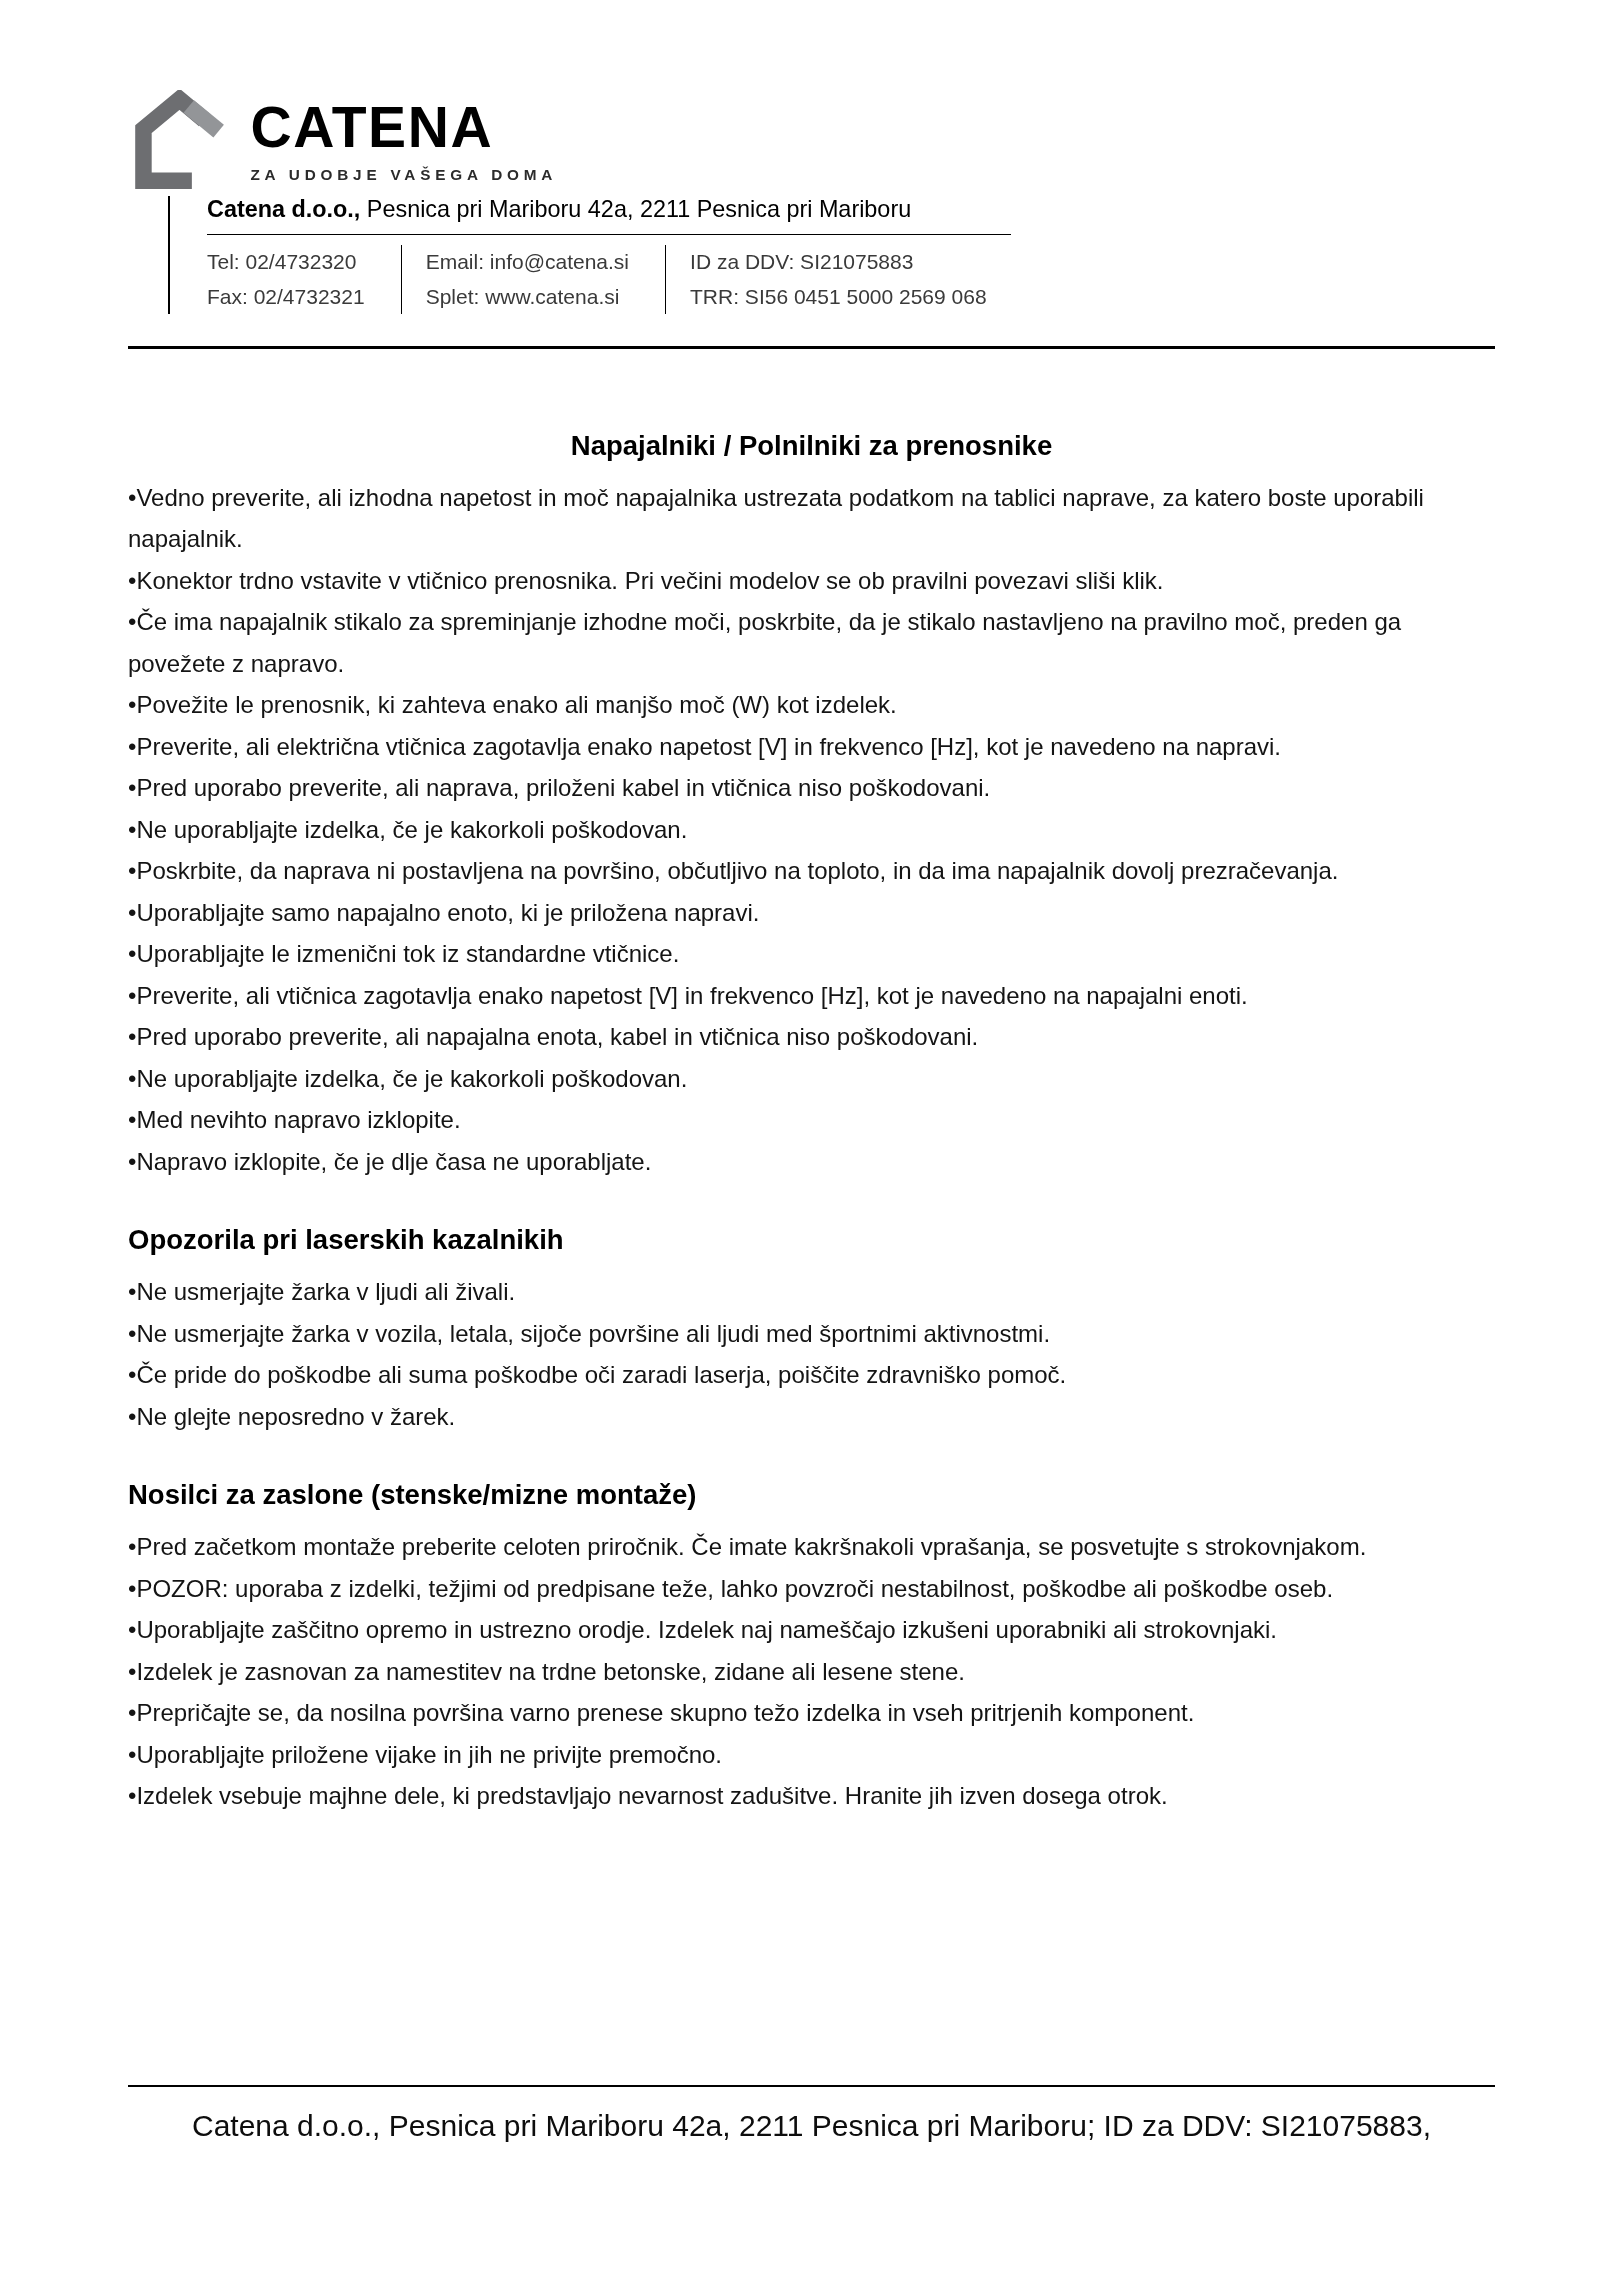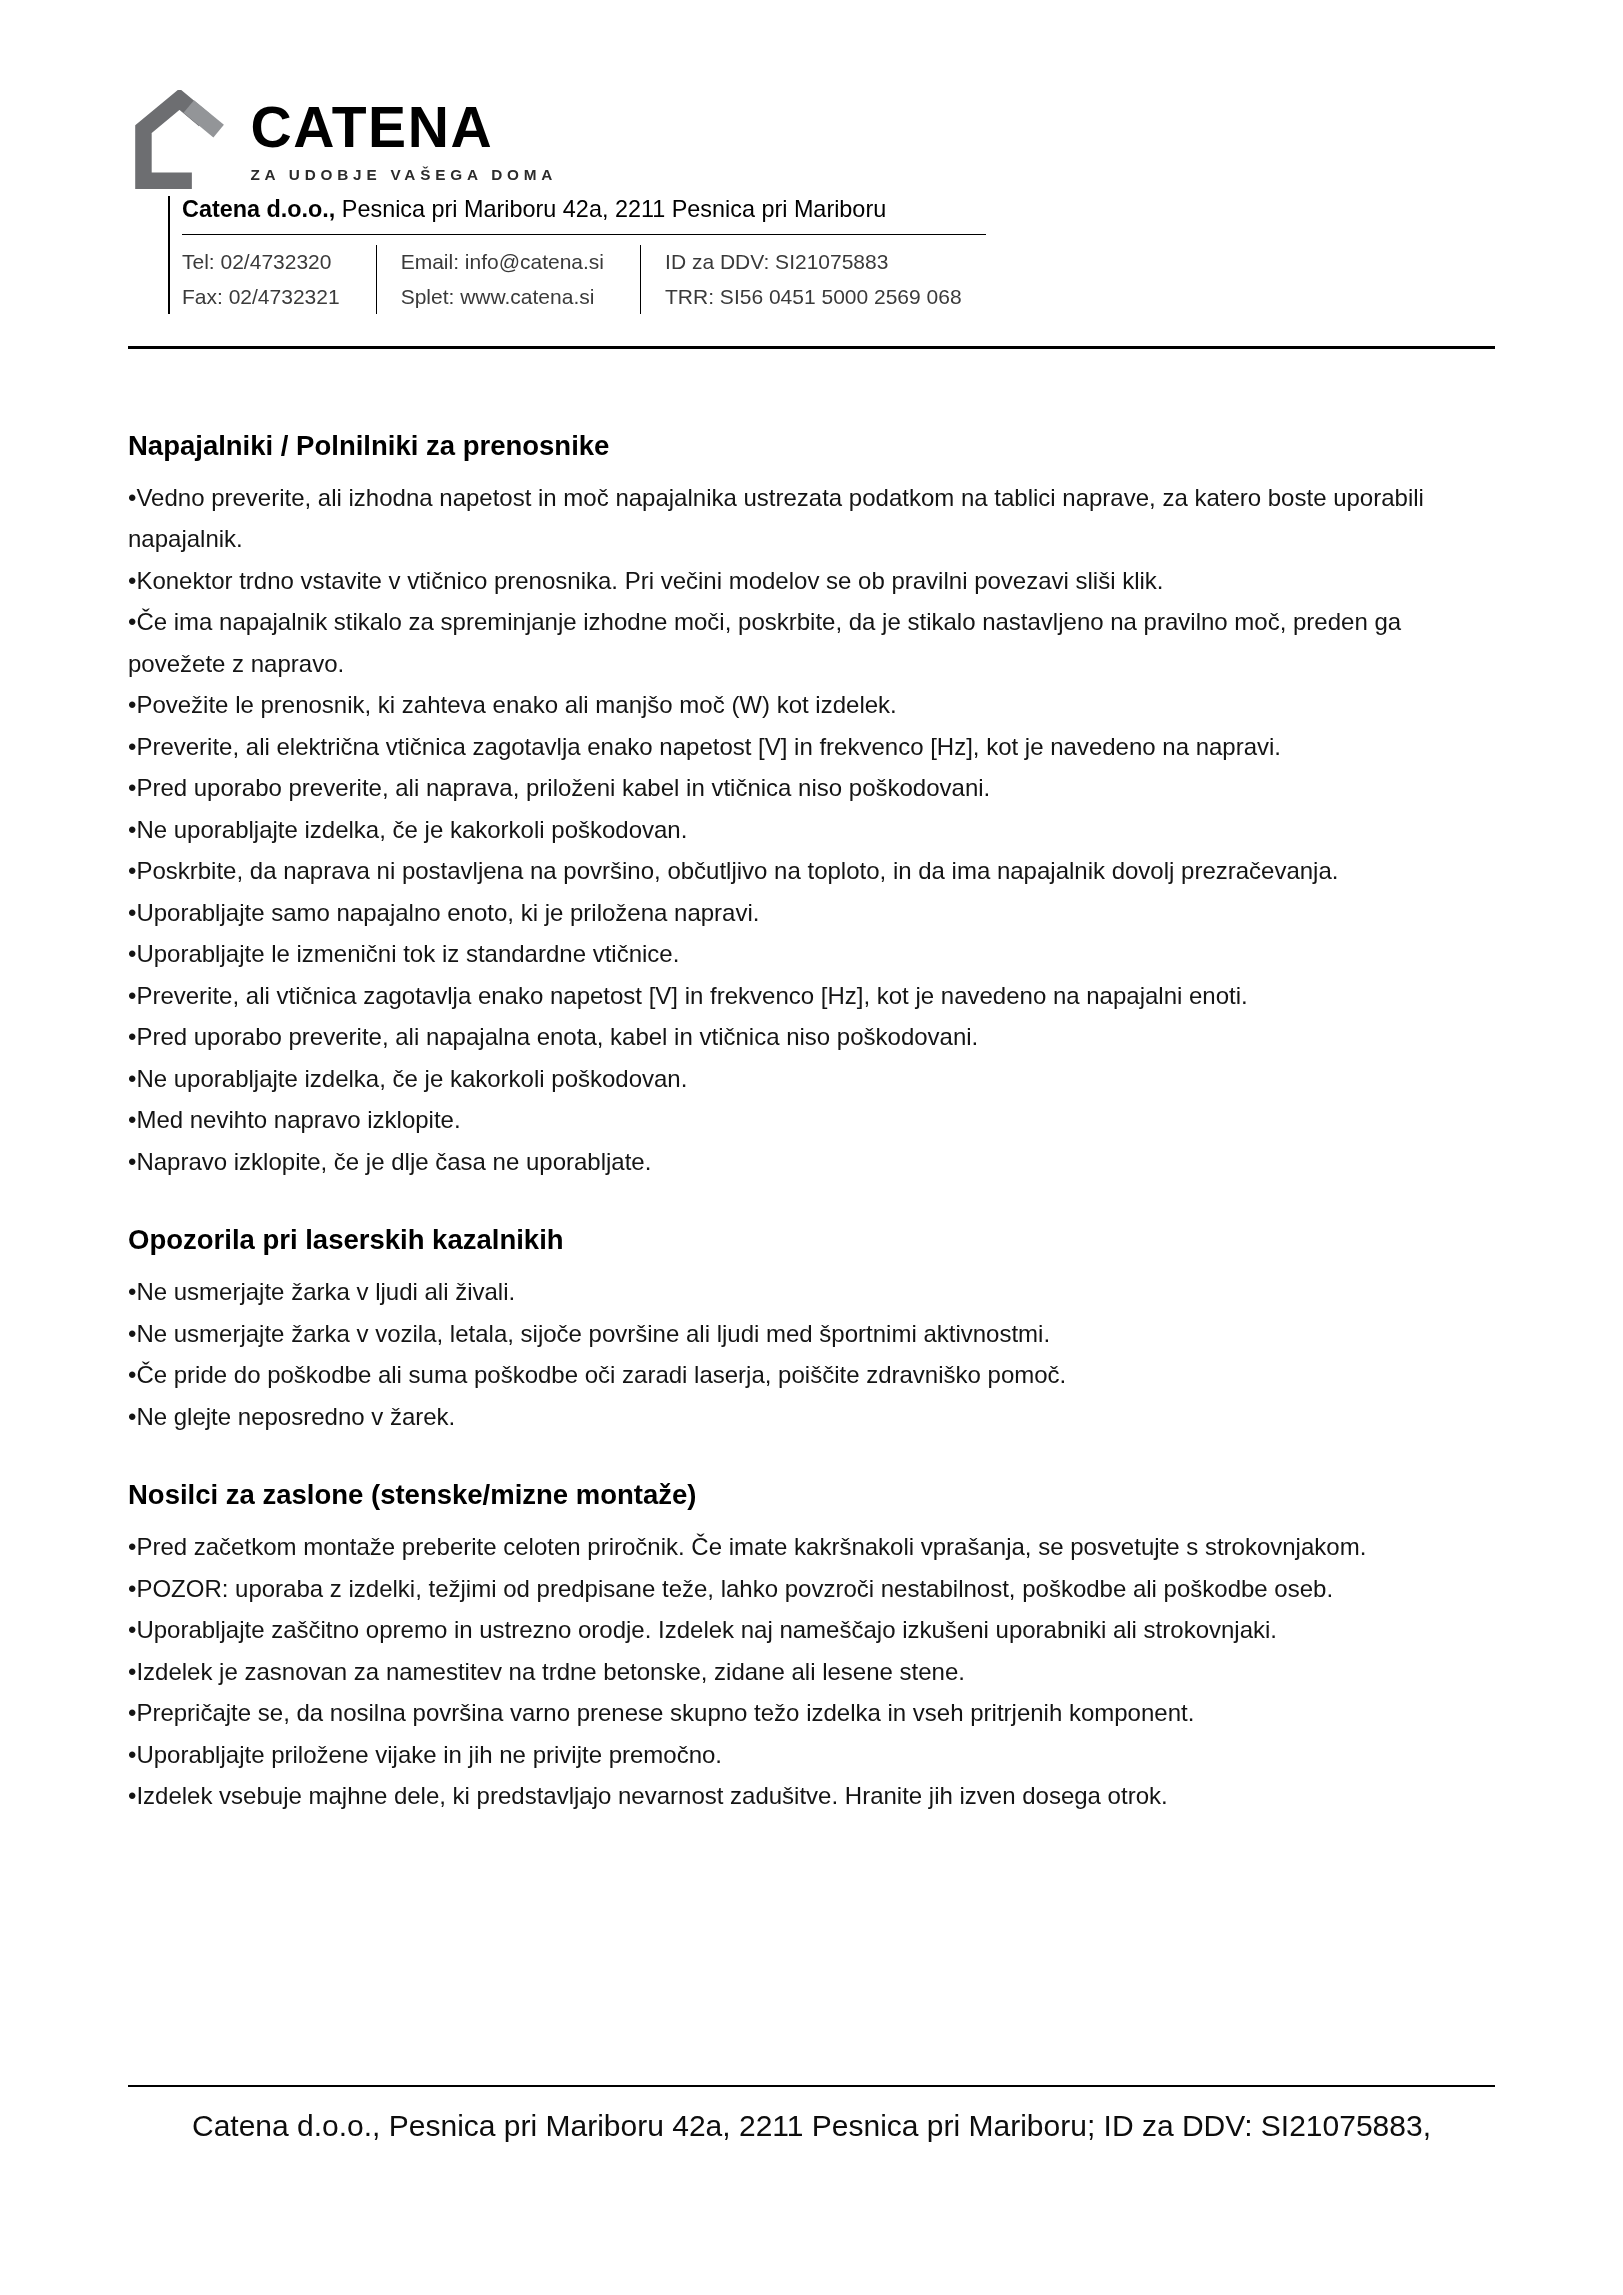--- a/index.html
+++ b/index.html
@@ -38,21 +38,21 @@
     font-size: 15.3px;
     font-weight: bold;
     letter-spacing: 4.8px;
     color: #2b2b2b;
     margin-top: 9.7px;
     white-space: nowrap;
   }
   .contact {
     flex: 1;
     border-left: 2.4px solid #000;
-    padding-left: 12px;
+    padding-left: 37px;
     margin-left: 40px;
     margin-top: 3.2px;
   }
   .company-line {
     font-size: 23.4px;
     color: #000;
     padding-bottom: 11.3px;
     border-bottom: 1.6px solid #000;
     margin-bottom: 9.7px;
     white-space: nowrap;
@@ -79,21 +79,21 @@
   
   .doc { padding: 0 128px; }
   .section-title {
     font-size: 27.5px;
     font-weight: bold;
     color: #000;
     margin-top: 39px;
     margin-bottom: 11.3px;
     line-height: 1.4;
   }
-  .section:first-child .section-title { margin-top: 78px; }
+  .section:first-child .section-title { margin-top: 78px; text-align: center; }
   .bullet {
     font-size: 24px;
     line-height: 1.73;
     color: #141414;
   }
   .bullet::before { content: "\2022 "; }
 
   
   .page-footer {
     position: absolute;

